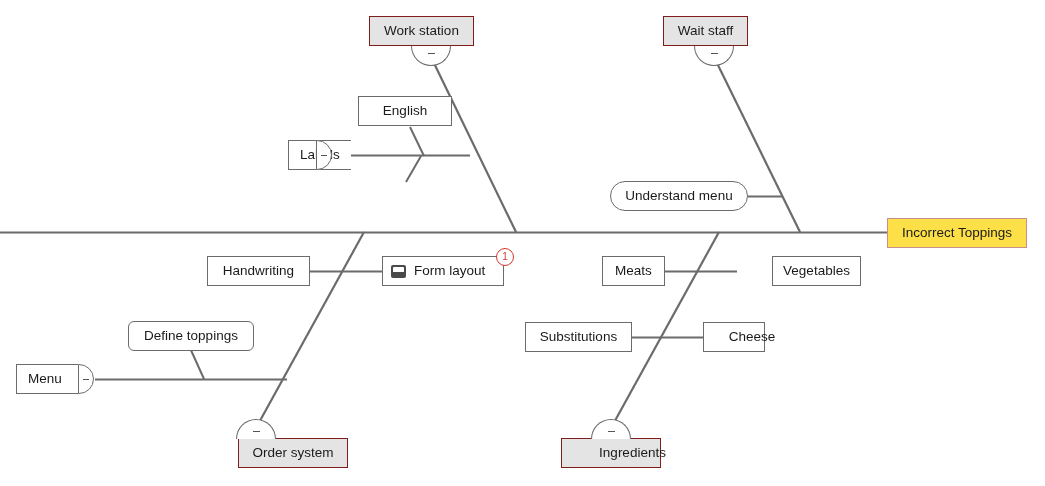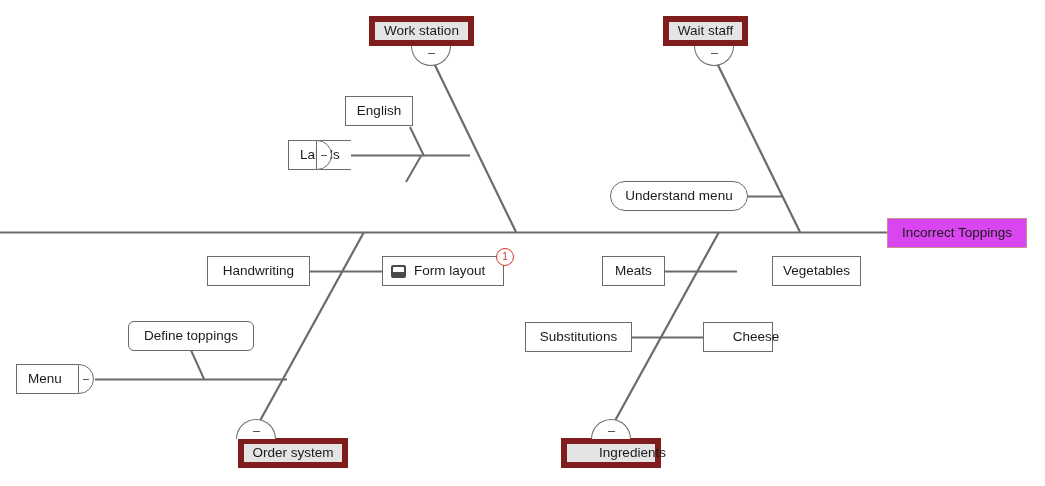--- a/index.html
+++ b/index.html
@@ -18,23 +18,23 @@
     background:#ffffff;
     color:#1a1a1a;
     font-size:13.5px;
     line-height:1;
     display:flex;
     align-items:center;
     justify-content:center;
     white-space:nowrap;
     height:30px;
   }
-  .node.cat{ background:#e4e4e4; border:6px solid #7f1d1d; }
+  .node.cat{ background:#e4e4e4; border:1px solid #7f1d1d; }
   .node.effect{
-    background:#d946ef; border:1px solid #c98e8e; color:#1a1a1a;
+    background:#fde047; border:1px solid #c98e8e; color:#1a1a1a;
   }
   .node.root-left{
     border-right:none;
     justify-content:flex-start;
     padding-left:11px;
   }
   
   .cap{
     position:absolute;
     box-sizing:border-box;
@@ -170,21 +170,21 @@
     <span class="cap-dash"></span>
   </div>
 
   <div class="node root-left" style="left:16px;top:364px;width:62px;">
     <span class="lbl">Menu</span>
   </div>
   <div class="cap" style="left:78px;top:364px;">
     <span class="cap-dash"></span>
   </div>
 
-  <div class="node" style="left:345px;top:96px;width:68px;">
+  <div class="node" style="left:358px;top:96px;width:94px;">
     <span class="lbl">English</span>
   </div>
 
 
   <div class="node" style="left:610px;top:181px;width:138px;border-radius:15px;">
     <span class="lbl">Understand menu</span>
   </div>
 
   <div class="node" style="left:207px;top:256px;width:103px;">
     <span class="lbl">Handwriting</span>
@@ -207,21 +207,21 @@
   </div>
 
   <div class="node" style="left:772px;top:256px;width:89px;">
     <span class="lbl">Vegetables</span>
   </div>
 
   <div class="node" style="left:525px;top:322px;width:107px;">
     <span class="lbl">Substitutions</span>
   </div>
 
-  <div class="node" style="left:703px;top:322px;width:70px;padding-left:36px;">
+  <div class="node" style="left:703px;top:322px;width:62px;padding-left:36px;">
     <span class="lbl">Cheese</span>
   </div>
 
   <div class="node effect" style="left:887px;top:218px;width:140px;">
     <span class="lbl">Incorrect Toppings</span>
   </div>
 
 </div>
 
 </body></html>

